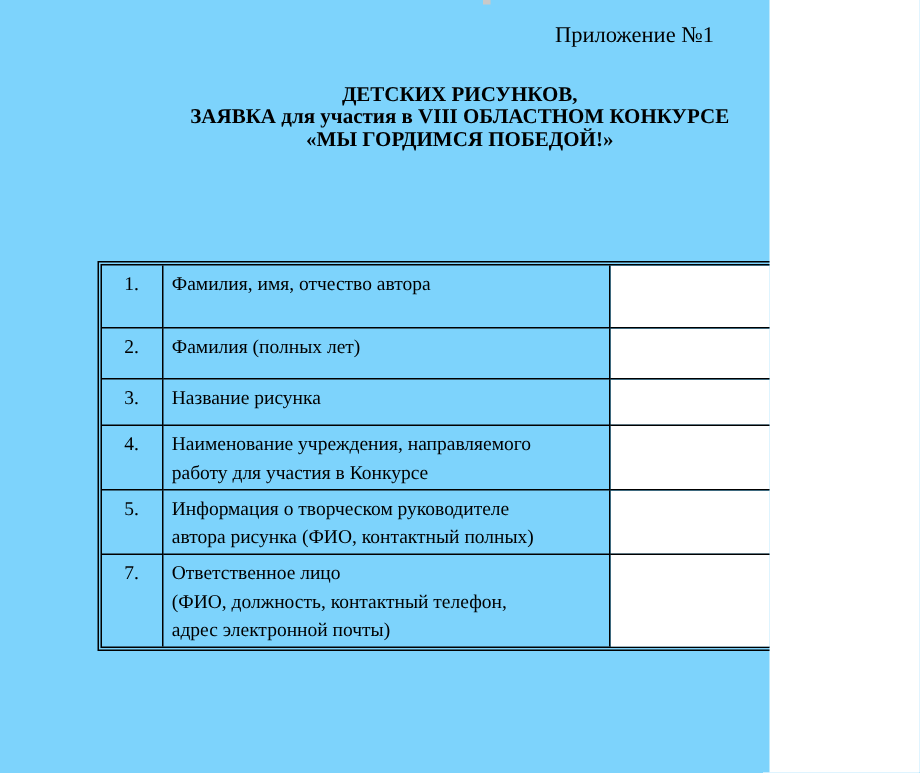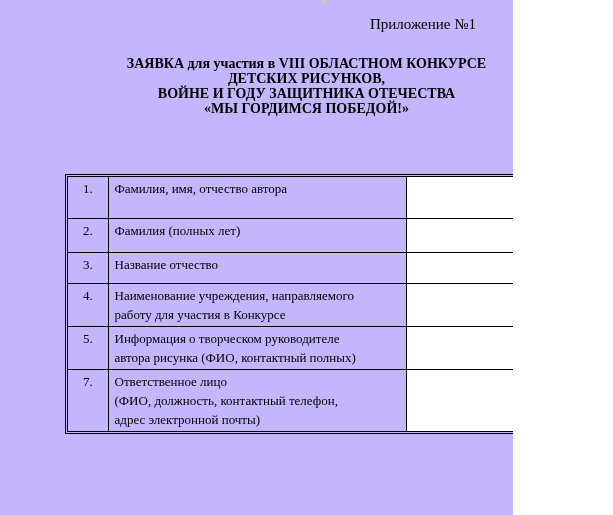--- a/index.html
+++ b/index.html
@@ -4,21 +4,21 @@
 <style>
   html, body {
     margin: 0;
     padding: 0;
     background: #ffffff;
   }
   .page {
     position: relative;
     width: 513px;
     height: 515px;
-    background: #c4b5fd;
+    background: #7dd3fc;
     font-family: "Liberation Serif", "DejaVu Serif", serif;
     color: #000000;
     overflow: hidden;
   }
   .edge-artifact {
     position: absolute;
     left: 322px;
     top: 0;
     width: 5px;
     height: 3px;
@@ -83,23 +83,22 @@
 </head>
 <body>
 
 <div class="page">
 
   <div class="edge-artifact"></div>
 
   <div class="appendix">Приложение №1</div>
 
   <div class="title-block">
+    <div>ДЕТСКИХ РИСУНКОВ,</div>
     <div>ЗАЯВКА для участия в VIII ОБЛАСТНОМ КОНКУРСЕ</div>
-    <div>ДЕТСКИХ РИСУНКОВ,</div>
-    <div>ВОЙНЕ И ГОДУ ЗАЩИТНИКА ОТЕЧЕСТВА</div>
     <div>«МЫ ГОРДИМСЯ ПОБЕДОЙ!»</div>
   </div>
 
   <div class="form-table-wrap">
     <table class="form-table">
       <colgroup>
         <col style="width:40px">
         <col style="width:298px">
         <col style="width:169px">
       </colgroup>
@@ -109,21 +108,21 @@
           <td class="label-cell">Фамилия, имя, отчество автора</td>
           <td class="value-cell"></td>
         </tr>
         <tr style="height:34px">
           <td class="num-cell">2.</td>
           <td class="label-cell">Фамилия (полных лет)</td>
           <td class="value-cell"></td>
         </tr>
         <tr style="height:31px">
           <td class="num-cell">3.</td>
-          <td class="label-cell">Название отчество</td>
+          <td class="label-cell">Название рисунка</td>
           <td class="value-cell"></td>
         </tr>
         <tr style="height:40px">
           <td class="num-cell">4.</td>
           <td class="label-cell">Наименование учреждения, направляемого
 работу для участия в Конкурсе</td>
           <td class="value-cell"></td>
         </tr>
         <tr style="height:40px">
           <td class="num-cell">5.</td>

